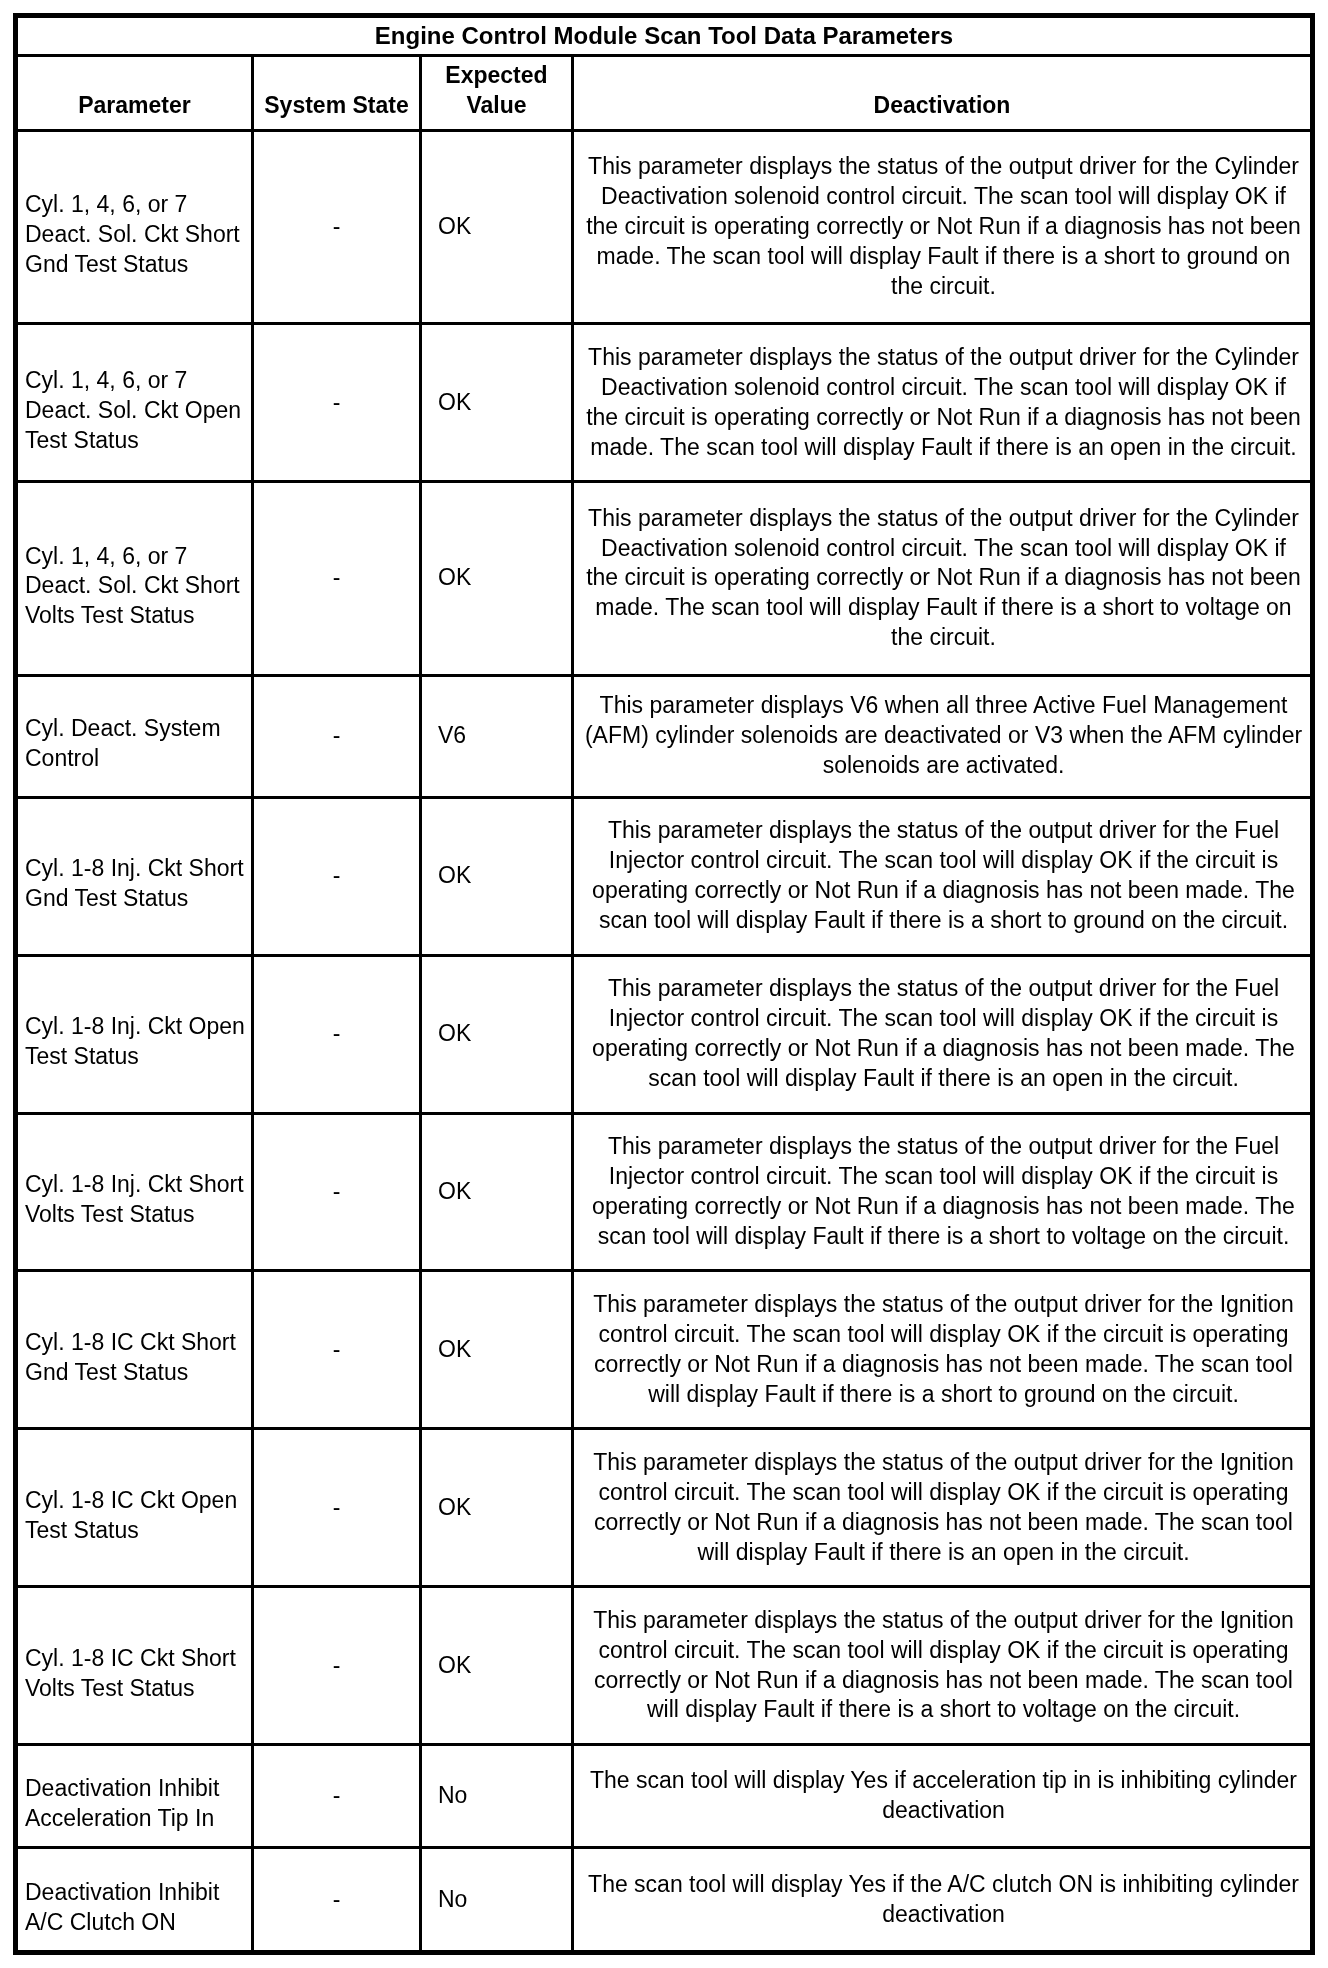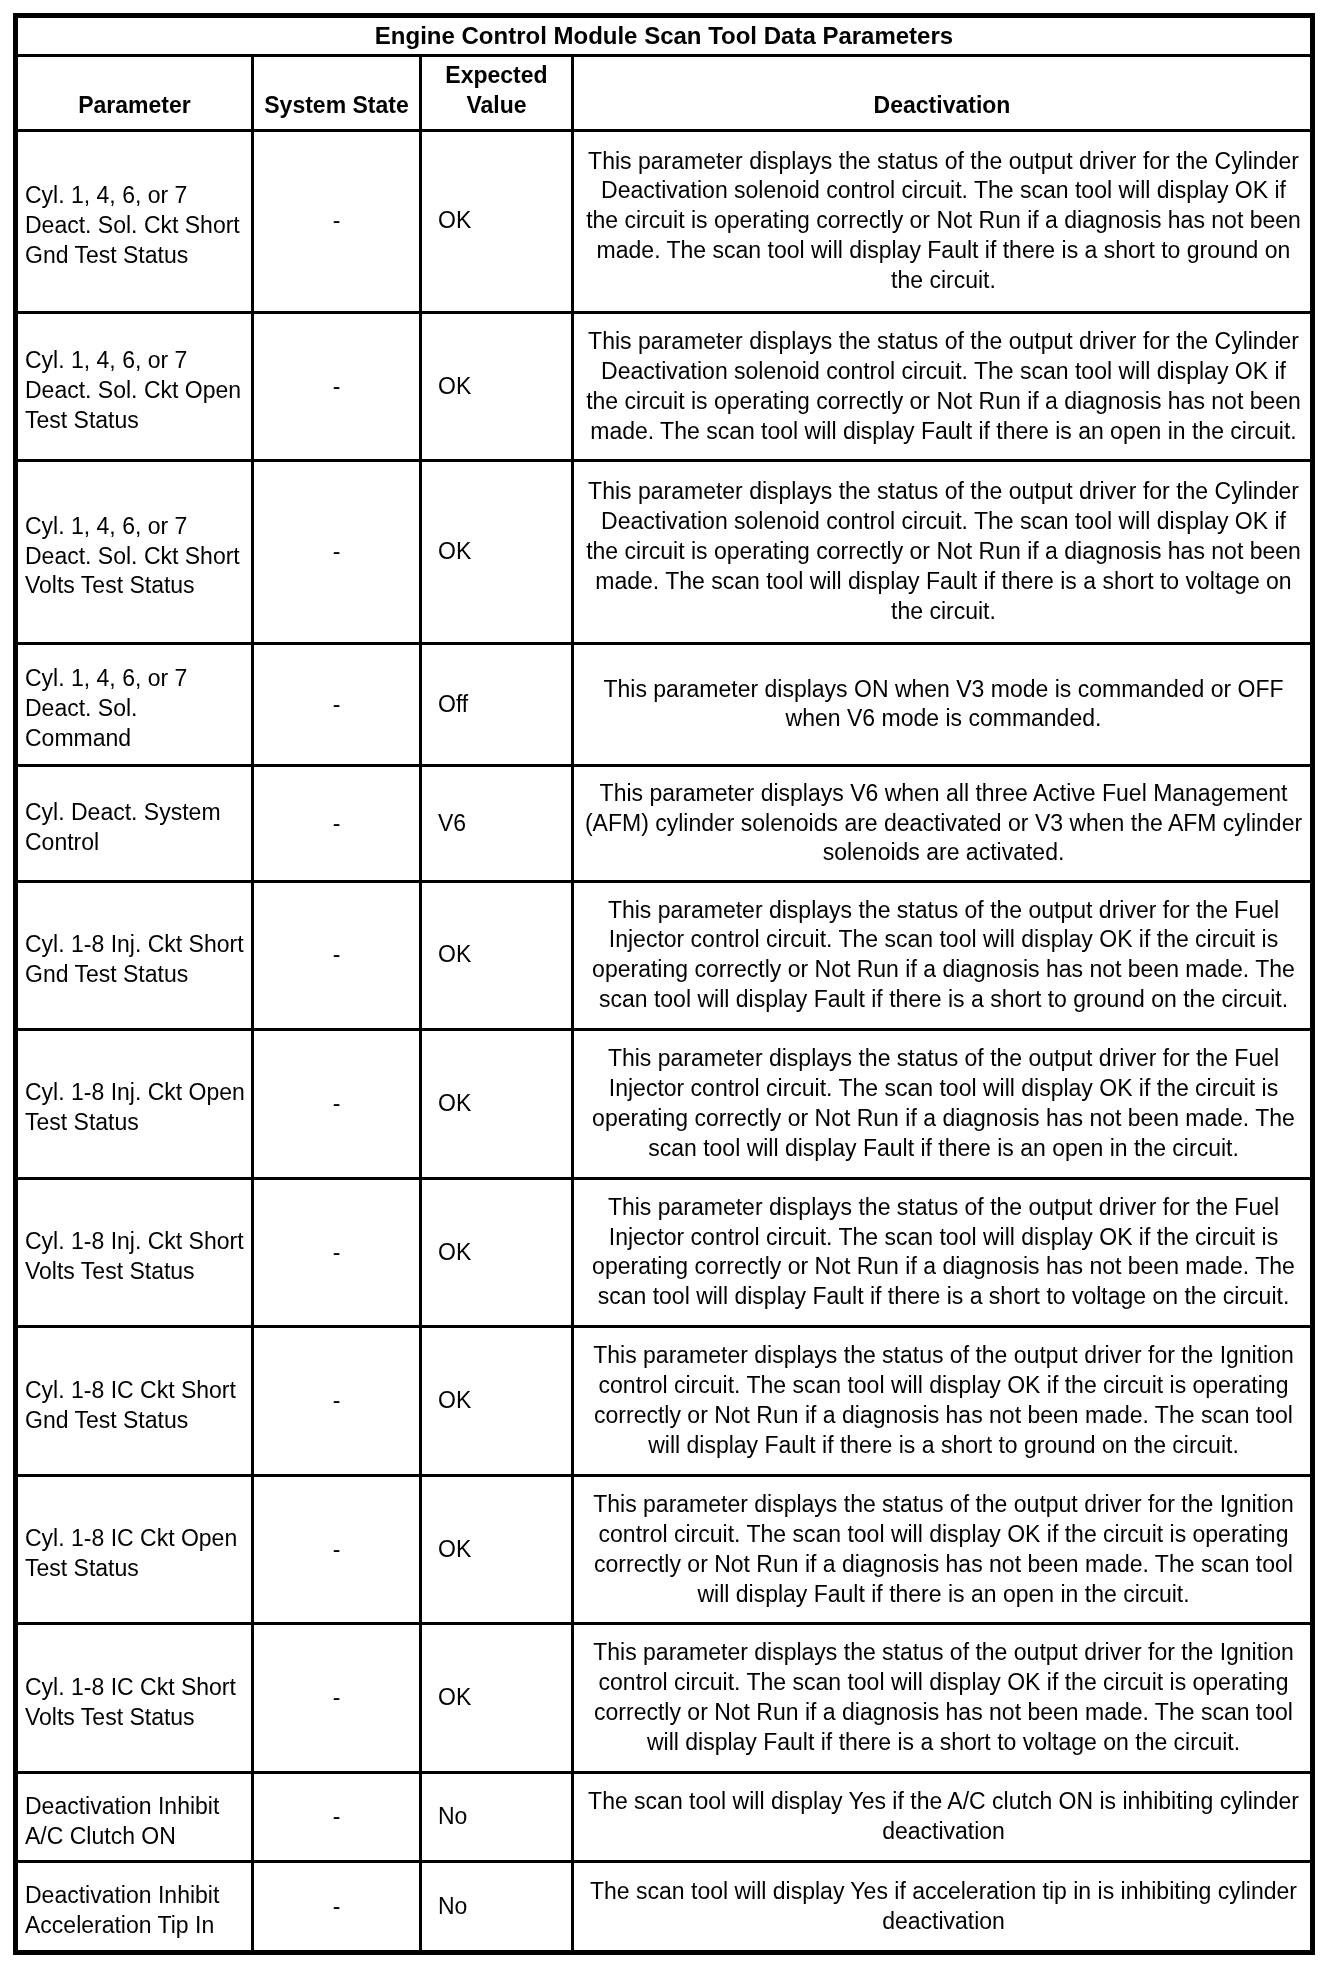--- a/index.html
+++ b/index.html
@@ -44,21 +44,21 @@
   tr.header-row th {
     height: 72px;
     text-align: center;
     vertical-align: bottom;
     font-weight: bold;
     padding: 4px 6px 8px 6px;
   }
   td.cell-parameter {
     text-align: left;
     vertical-align: middle;
-    padding: 13px 4px 4px 7px;
+    padding: 20px 4px 4px 7px;
   }
   td.cell-system_state {
     text-align: center;
     vertical-align: middle;
     padding: 4px;
   }
   td.cell-expected_value {
     vertical-align: middle;
     padding: 16px;
   }
@@ -103,26 +103,20 @@
           <td class="cell-expected_value">OK</td>
           <td class="cell-description">This parameter displays the status of the output driver for the Cylinder Deactivation solenoid control circuit. The scan tool will display OK if the circuit is operating correctly or Not Run if a diagnosis has not been made. The scan tool will display Fault if there is an open in the circuit.</td>
         </tr>
         <tr>
           <td class="cell-parameter">Cyl. 1, 4, 6, or 7 Deact. Sol. Ckt Short Volts Test Status</td>
           <td class="cell-system_state">-</td>
           <td class="cell-expected_value">OK</td>
           <td class="cell-description">This parameter displays the status of the output driver for the Cylinder Deactivation solenoid control circuit. The scan tool will display OK if the circuit is operating correctly or Not Run if a diagnosis has not been made. The scan tool will display Fault if there is a short to voltage on the circuit.</td>
         </tr>
         <tr>
-          <td class="cell-parameter">Cyl. 1, 4, 6, or 7 Deact. Sol. Command</td>
-          <td class="cell-system_state">-</td>
-          <td class="cell-expected_value">Off</td>
-          <td class="cell-description">This parameter displays ON when V3 mode is commanded or OFF when V6 mode is commanded.</td>
-        </tr>
-        <tr>
           <td class="cell-parameter">Cyl. Deact. System Control</td>
           <td class="cell-system_state">-</td>
           <td class="cell-expected_value">V6</td>
           <td class="cell-description">This parameter displays V6 when all three Active Fuel Management (AFM) cylinder solenoids are deactivated or V3 when the AFM cylinder solenoids are activated.</td>
         </tr>
         <tr>
           <td class="cell-parameter">Cyl. 1-8 Inj. Ckt Short Gnd Test Status</td>
           <td class="cell-system_state">-</td>
           <td class="cell-expected_value">OK</td>
           <td class="cell-description">This parameter displays the status of the output driver for the Fuel Injector control circuit. The scan tool will display OK if the circuit is operating correctly or Not Run if a diagnosis has not been made. The scan tool will display Fault if there is a short to ground on the circuit.</td>
@@ -151,26 +145,26 @@
           <td class="cell-expected_value">OK</td>
           <td class="cell-description">This parameter displays the status of the output driver for the Ignition control circuit. The scan tool will display OK if the circuit is operating correctly or Not Run if a diagnosis has not been made. The scan tool will display Fault if there is an open in the circuit.</td>
         </tr>
         <tr>
           <td class="cell-parameter">Cyl. 1-8 IC Ckt Short Volts Test Status</td>
           <td class="cell-system_state">-</td>
           <td class="cell-expected_value">OK</td>
           <td class="cell-description">This parameter displays the status of the output driver for the Ignition control circuit. The scan tool will display OK if the circuit is operating correctly or Not Run if a diagnosis has not been made. The scan tool will display Fault if there is a short to voltage on the circuit.</td>
         </tr>
         <tr>
+          <td class="cell-parameter">Deactivation Inhibit Acceleration Tip In</td>
+          <td class="cell-system_state">-</td>
+          <td class="cell-expected_value">No</td>
+          <td class="cell-description">The scan tool will display Yes if acceleration tip in is inhibiting cylinder deactivation</td>
+        </tr>
+        <tr>
           <td class="cell-parameter">Deactivation Inhibit A/C Clutch ON</td>
           <td class="cell-system_state">-</td>
           <td class="cell-expected_value">No</td>
           <td class="cell-description">The scan tool will display Yes if the A/C clutch ON is inhibiting cylinder deactivation</td>
-        </tr>
-        <tr>
-          <td class="cell-parameter">Deactivation Inhibit Acceleration Tip In</td>
-          <td class="cell-system_state">-</td>
-          <td class="cell-expected_value">No</td>
-          <td class="cell-description">The scan tool will display Yes if acceleration tip in is inhibiting cylinder deactivation</td>
         </tr>
       </tbody>
   </table>
 </div>
 
 </body></html>

